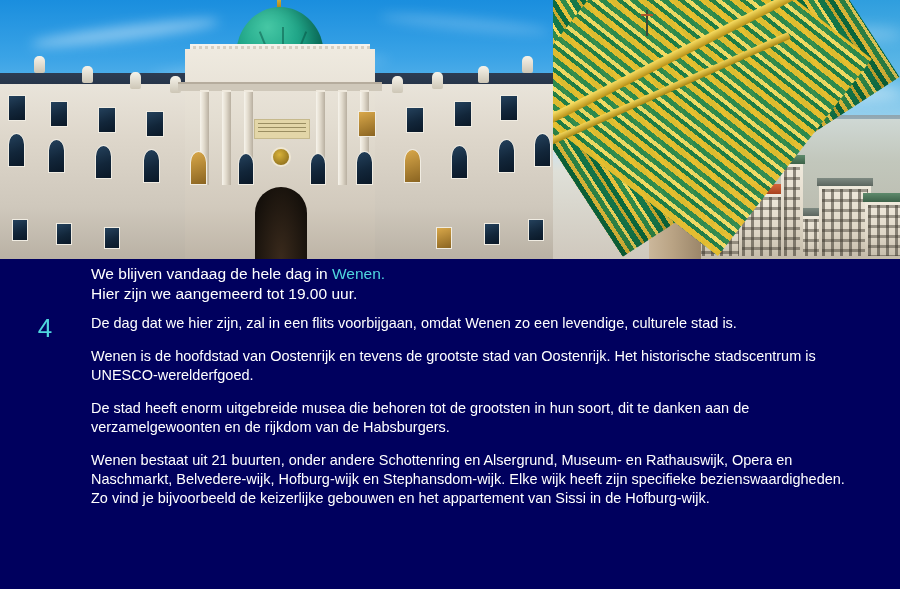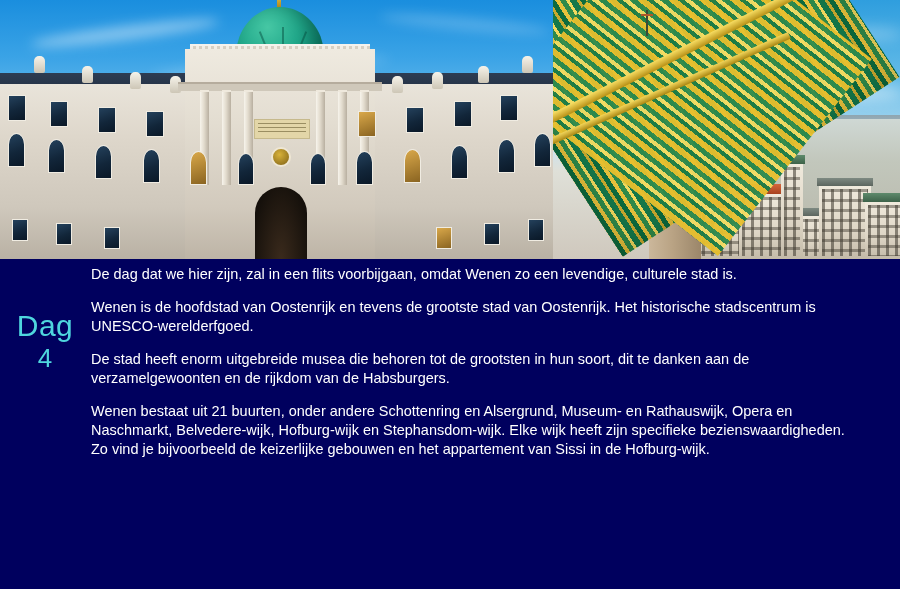--- a/index.html
+++ b/index.html
@@ -401,25 +401,25 @@
     <div class="sd-roof2"></div>
     <div class="sd-ridge"></div>
     <div class="sd-ridge2"></div>
     <div class="sd-cross"></div>
   </div>
 </div>
 
 <div class="panel">
 
   <div class="day-badge">
-    <div class="day-word">Dag</div>
     <div class="day-num">4</div>
   </div>
 
   <div class="content">
 
+    <p class="intro"><span>We blijven  vandaag de hele dag in </span><span class="accent">Wenen.</span><br><span>Hier zijn we aangemeerd tot 19.00 uur.</span></p>
 
     <p class="para">De dag dat we hier zijn, zal in een flits voorbijgaan, omdat Wenen zo een levendige, culturele stad is.</p>
     <p class="para">Wenen is de hoofdstad van Oostenrijk en tevens de grootste stad van Oostenrijk. Het historische stadscentrum is UNESCO-werelderfgoed.</p>
     <p class="para">De stad heeft enorm uitgebreide musea die behoren tot de grootsten in hun soort, dit te danken aan de verzamelgewoonten en de rijkdom van de Habsburgers.</p>
     <p class="para">Wenen bestaat uit 21 buurten, onder andere Schottenring en Alsergrund, Museum- en Rathauswijk, Opera en Naschmarkt, Belvedere-wijk, Hofburg-wijk en Stephansdom-wijk. Elke wijk heeft zijn specifieke bezienswaardigheden. Zo vind je bijvoorbeeld de keizerlijke gebouwen en het appartement van Sissi in de Hofburg-wijk.</p>
   </div>
 </div>
 
 </body></html>

